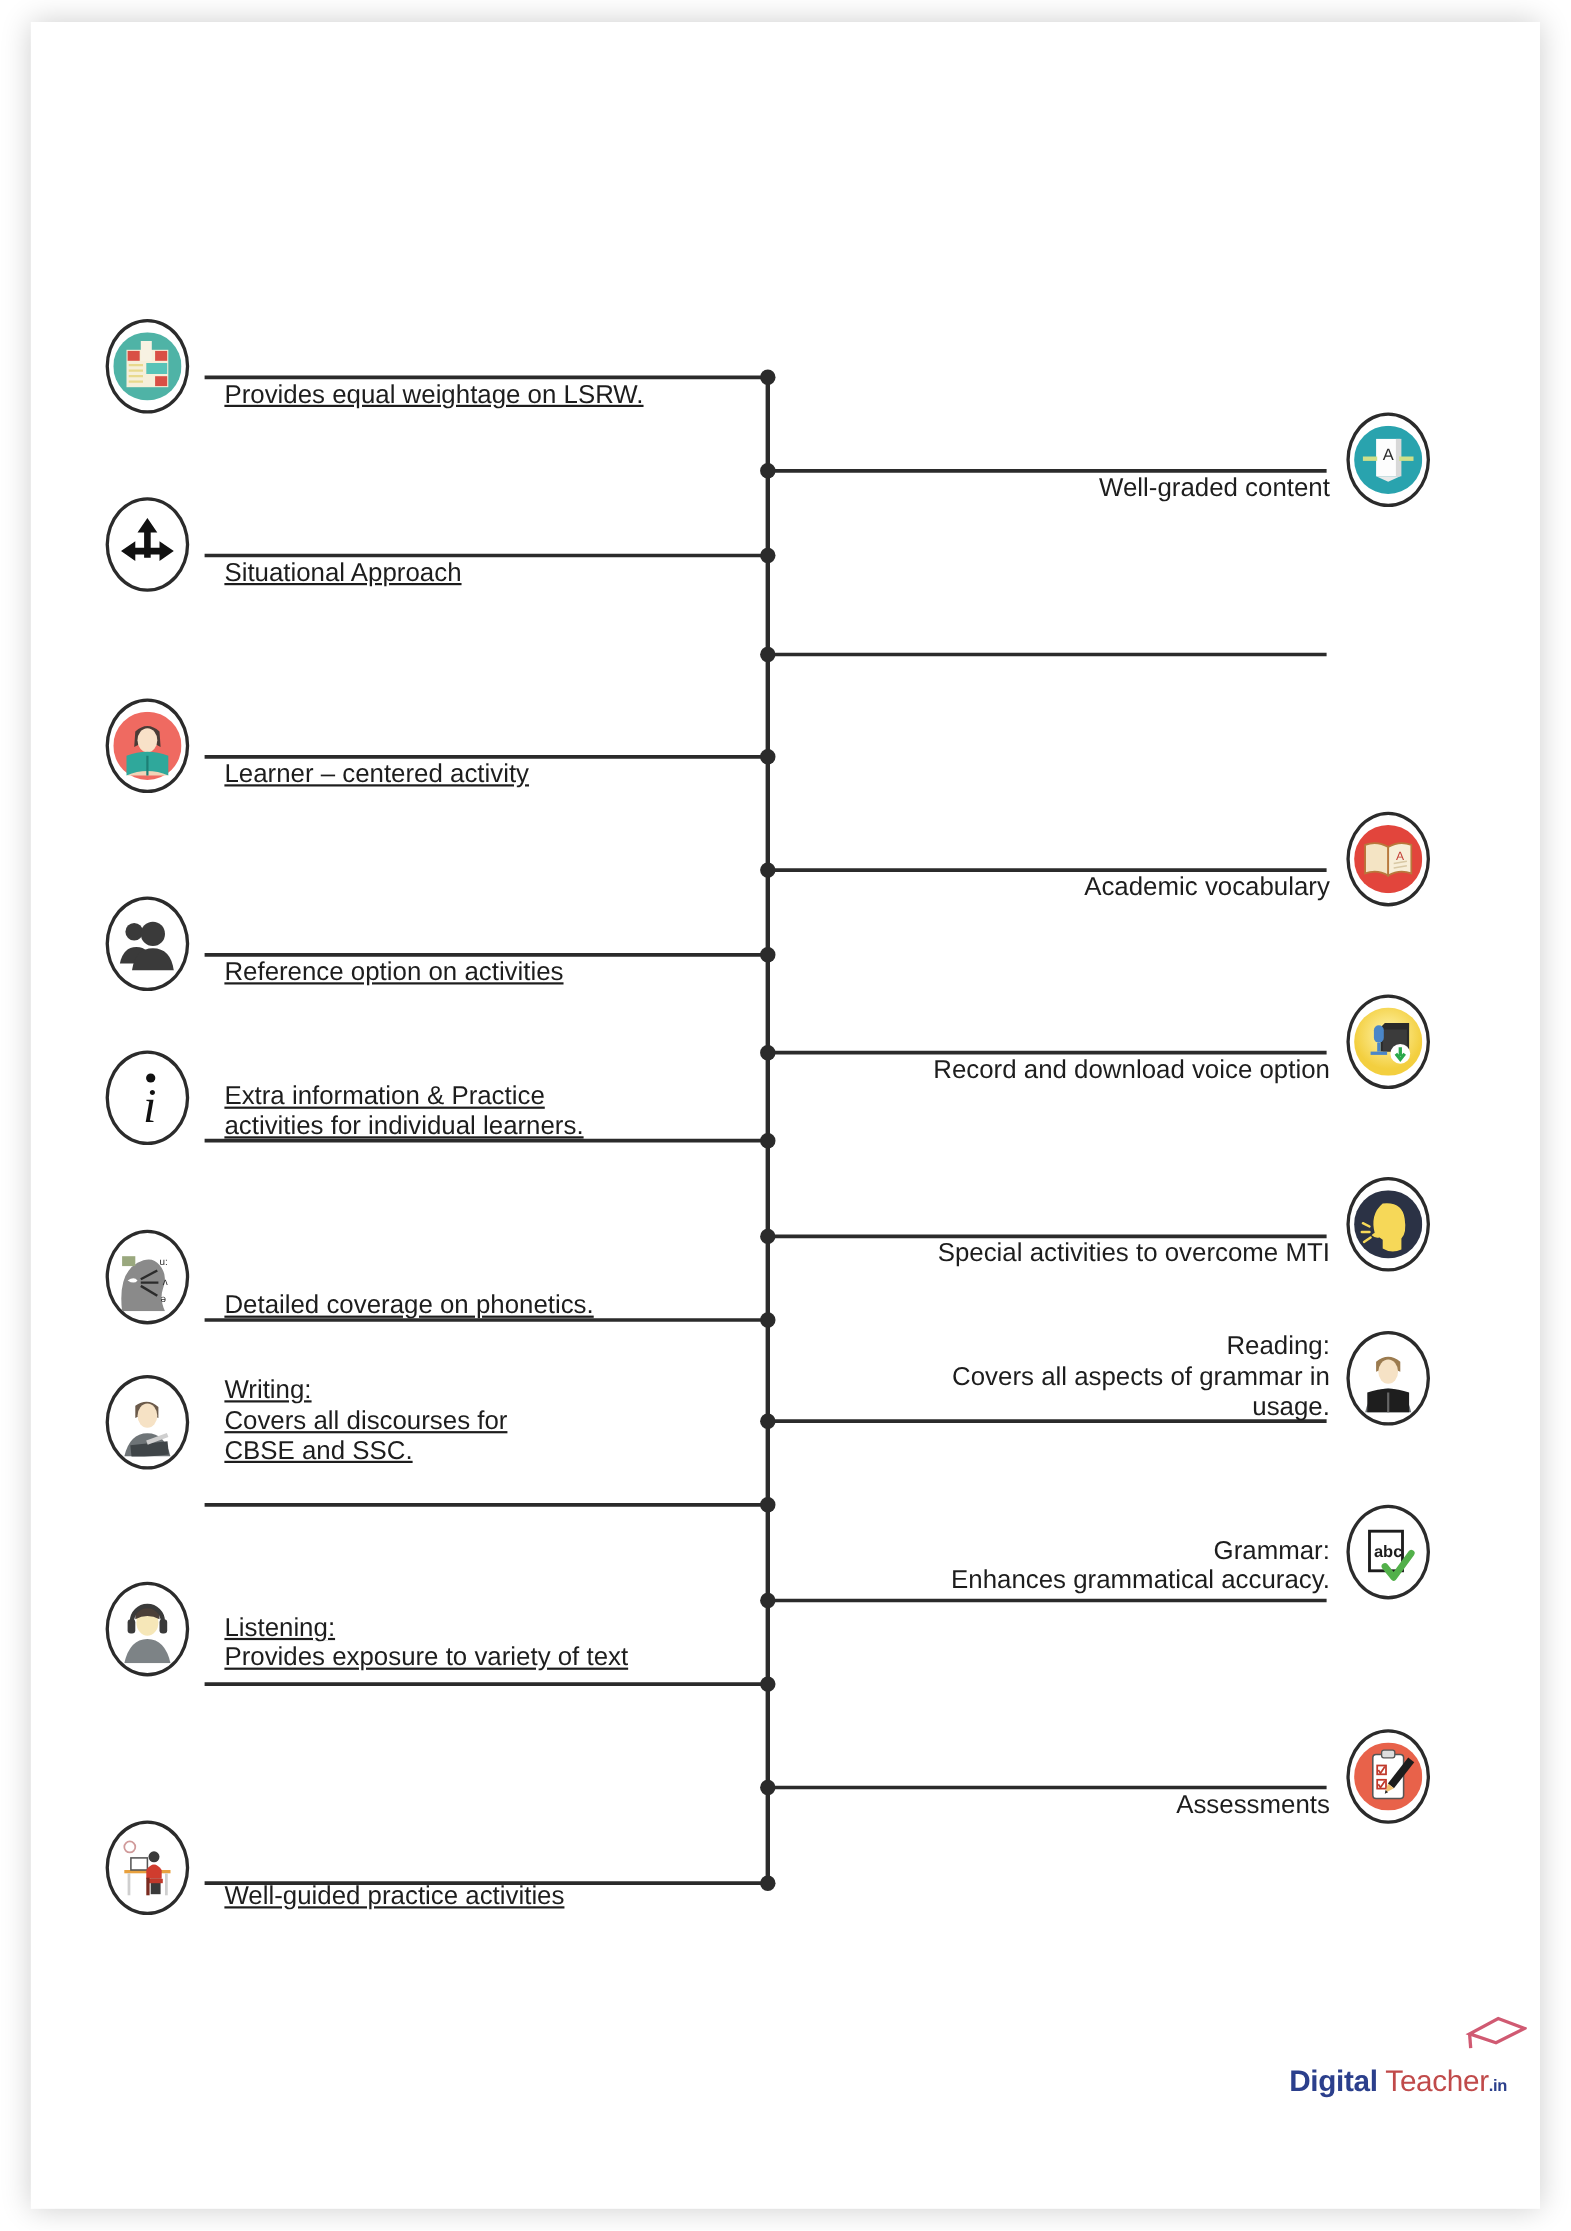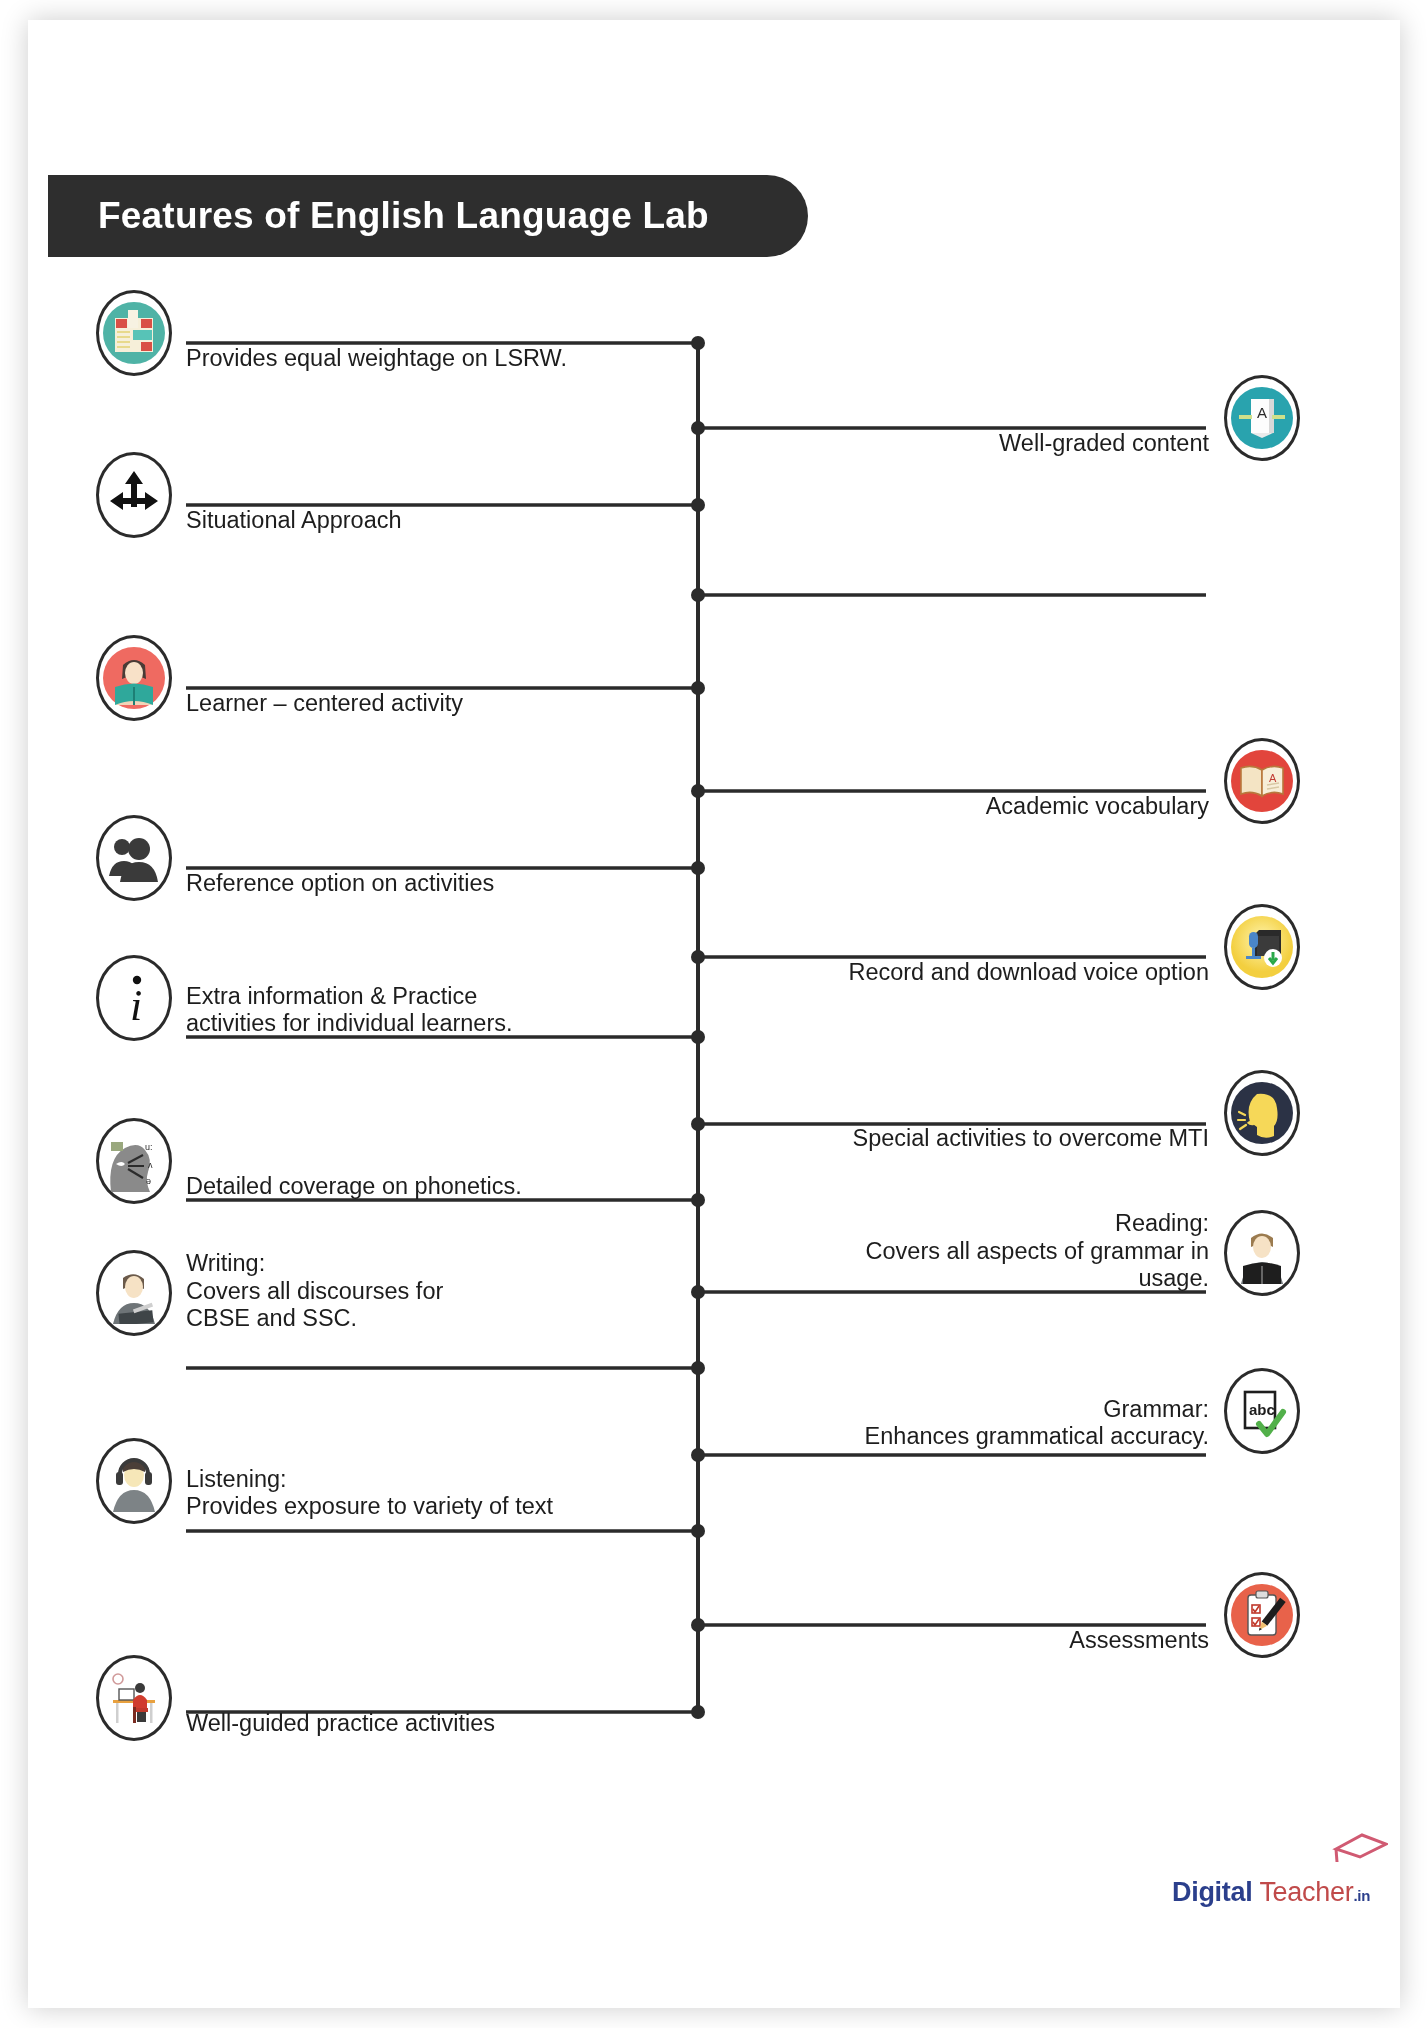--- a/index.html
+++ b/index.html
@@ -66,21 +66,21 @@
   }
   .bubble svg { display: block; }
 
   .label {
     font-size: 23.5px;
     color: #1d1d1d;
     line-height: 1.16;
     white-space: pre-line;
     padding-bottom: 4px;
   }
-  .node.left  .label { margin-left: 14px; text-align: left; }
+  .node.left  .label { margin-left: 32px; text-align: left; text-decoration: underline; }
   .node.right .label { margin-right: 15px; text-align: right; }
 
   .num-bubble {
     width: 76px; height: 86px;
     border-radius: 50%;
     border: 1.6px solid #555;
     background: #fff;
     display: flex; align-items: center; justify-content: center;
     font-size: 25px; color: #1d1d1d;
     flex: 0 0 auto;
@@ -100,23 +100,20 @@
   .lg-digital { color: #2b3f8c; }
   .lg-teacher { color: #c04a4a; font-weight: normal; margin-left: 7px; }
   .lg-in { color: #2b3f8c; font-size: 15px; font-weight: bold; }
 </style>
 </head>
 <body>
 
 <div id="page">
   <div id="sheet"></div>
 
-  <div id="title-banner">
-    <span id="title-text">Features of English Language Lab</span>
-  </div>
 
   <svg id="wires" viewBox="0 0 1428 2028">
 
     <line x1="698" y1="343" x2="698" y2="1716" stroke="#2b2b2b" stroke-width="4"></line>
 
     <line x1="186" y1="343" x2="698" y2="343" stroke="#2b2b2b" stroke-width="3.4"></line>
     <line x1="186" y1="505" x2="698" y2="505" stroke="#2b2b2b" stroke-width="3.4"></line>
     <line x1="186" y1="688" x2="698" y2="688" stroke="#2b2b2b" stroke-width="3.4"></line>
     <line x1="186" y1="868" x2="698" y2="868" stroke="#2b2b2b" stroke-width="3.4"></line>
     <line x1="186" y1="1037" x2="698" y2="1037" stroke="#2b2b2b" stroke-width="3.4"></line>

